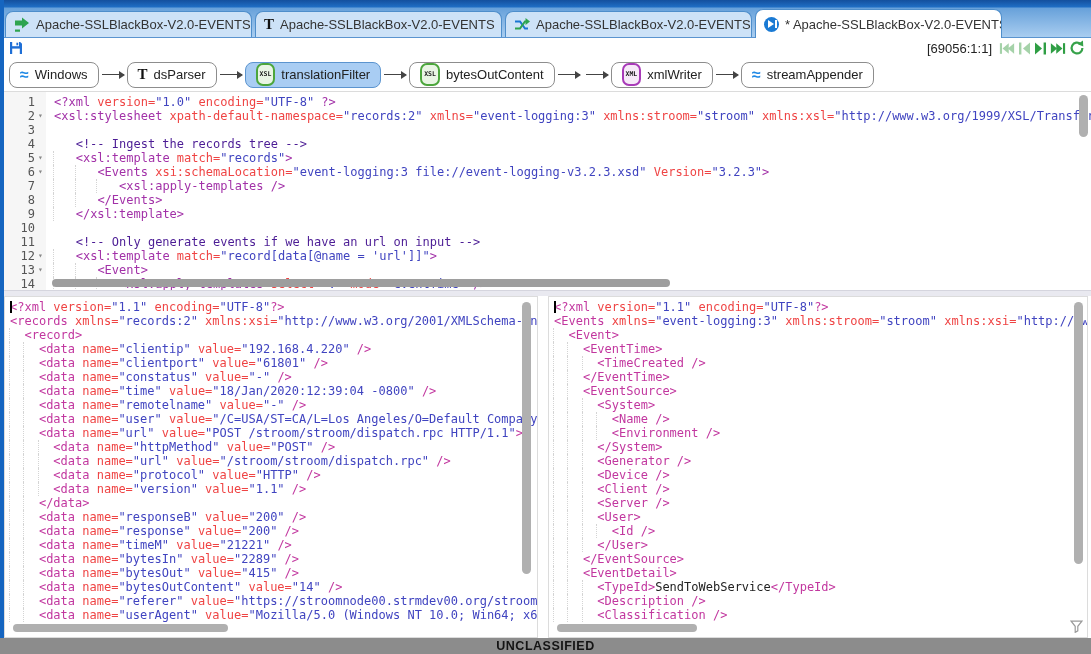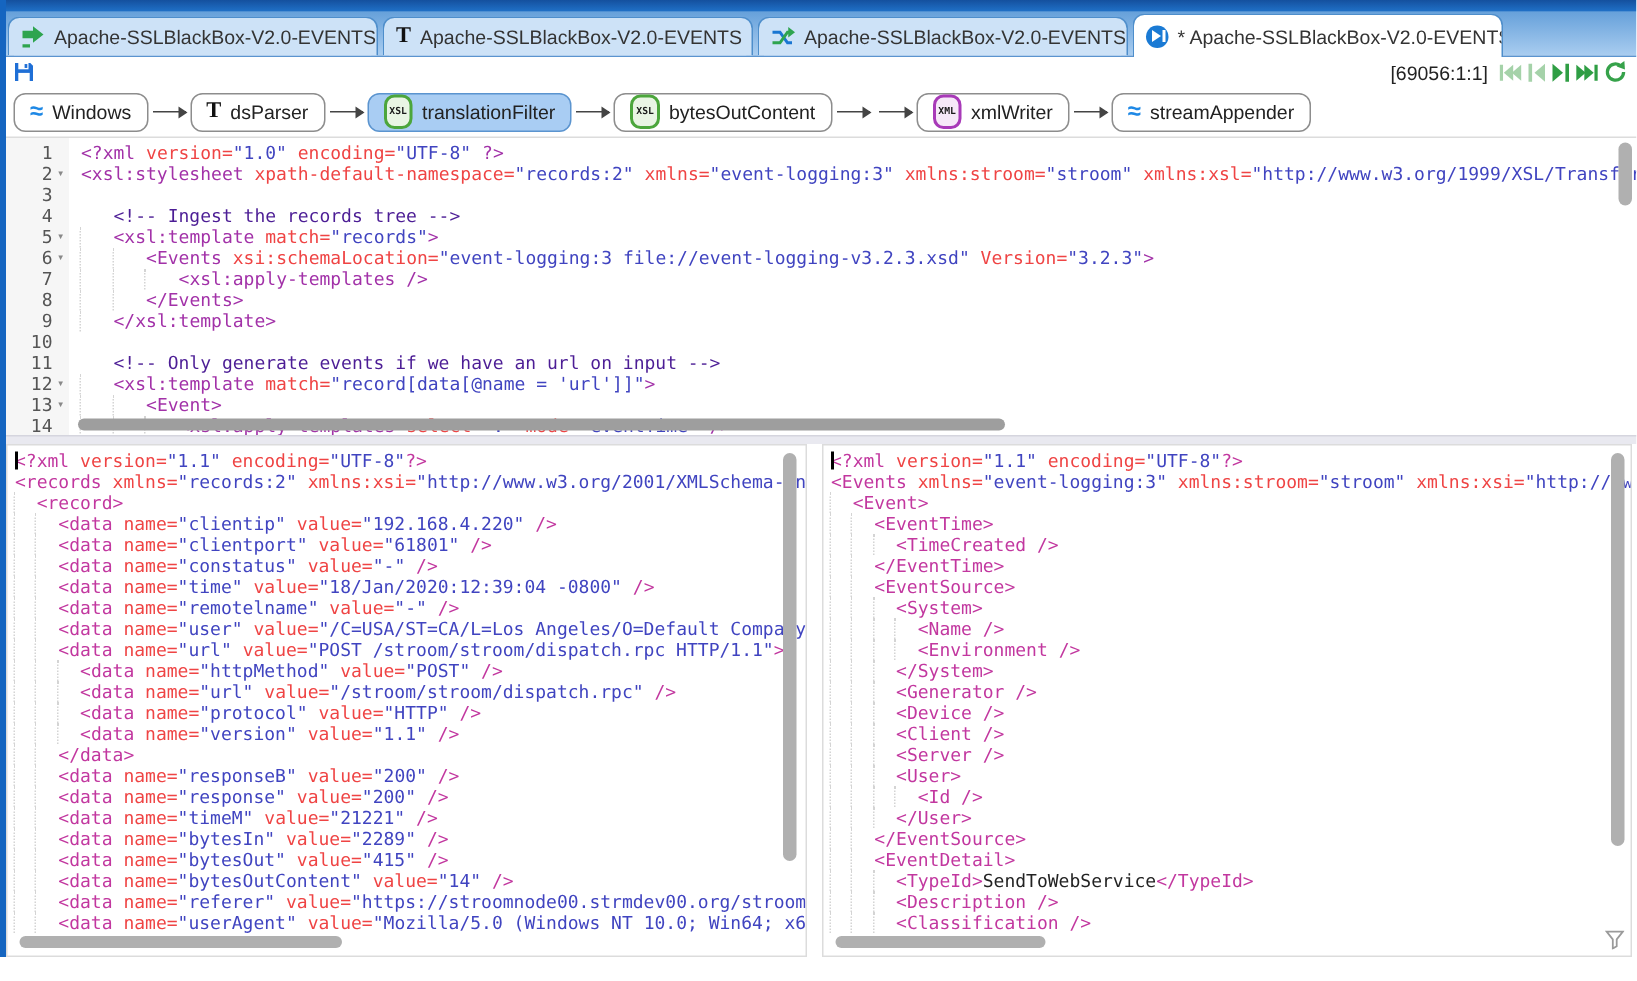--- a/index.html
+++ b/index.html
@@ -272,13 +272,16 @@
       <div class="cursor"></div>
       <div class="code"><div class="cl"><span class="tt">&lt;?xml</span> <span class="ta">version=</span><span class="tv">"1.1"</span> <span class="ta">encoding=</span><span class="tv">"UTF-8"</span><span class="tt">?&gt;</span></div><div class="cl"><span class="tt">&lt;Events</span> <span class="ta">xmlns=</span><span class="tv">"event-logging:3"</span> <span class="ta">xmlns:stroom=</span><span class="tv">"stroom"</span> <span class="ta">xmlns:xsi=</span><span class="tv">"http://www.w3.org/2001/XMLSchema-instance"</span> </div><div class="cl"><span class="ig">  </span><span class="tt">&lt;Event</span><span class="tt">&gt;</span></div><div class="cl"><span class="ig">  </span><span class="ig">  </span><span class="tt">&lt;EventTime</span><span class="tt">&gt;</span></div><div class="cl"><span class="ig">  </span><span class="ig">  </span><span class="ig">  </span><span class="tt">&lt;TimeCreated</span> <span class="tt">/&gt;</span></div><div class="cl"><span class="ig">  </span><span class="ig">  </span><span class="tt">&lt;/EventTime</span><span class="tt">&gt;</span></div><div class="cl"><span class="ig">  </span><span class="ig">  </span><span class="tt">&lt;EventSource</span><span class="tt">&gt;</span></div><div class="cl"><span class="ig">  </span><span class="ig">  </span><span class="ig">  </span><span class="tt">&lt;System</span><span class="tt">&gt;</span></div><div class="cl"><span class="ig">  </span><span class="ig">  </span><span class="ig">  </span><span class="ig">  </span><span class="tt">&lt;Name</span> <span class="tt">/&gt;</span></div><div class="cl"><span class="ig">  </span><span class="ig">  </span><span class="ig">  </span><span class="ig">  </span><span class="tt">&lt;Environment</span> <span class="tt">/&gt;</span></div><div class="cl"><span class="ig">  </span><span class="ig">  </span><span class="ig">  </span><span class="tt">&lt;/System</span><span class="tt">&gt;</span></div><div class="cl"><span class="ig">  </span><span class="ig">  </span><span class="ig">  </span><span class="tt">&lt;Generator</span> <span class="tt">/&gt;</span></div><div class="cl"><span class="ig">  </span><span class="ig">  </span><span class="ig">  </span><span class="tt">&lt;Device</span> <span class="tt">/&gt;</span></div><div class="cl"><span class="ig">  </span><span class="ig">  </span><span class="ig">  </span><span class="tt">&lt;Client</span> <span class="tt">/&gt;</span></div><div class="cl"><span class="ig">  </span><span class="ig">  </span><span class="ig">  </span><span class="tt">&lt;Server</span> <span class="tt">/&gt;</span></div><div class="cl"><span class="ig">  </span><span class="ig">  </span><span class="ig">  </span><span class="tt">&lt;User</span><span class="tt">&gt;</span></div><div class="cl"><span class="ig">  </span><span class="ig">  </span><span class="ig">  </span><span class="ig">  </span><span class="tt">&lt;Id</span> <span class="tt">/&gt;</span></div><div class="cl"><span class="ig">  </span><span class="ig">  </span><span class="ig">  </span><span class="tt">&lt;/User</span><span class="tt">&gt;</span></div><div class="cl"><span class="ig">  </span><span class="ig">  </span><span class="tt">&lt;/EventSource</span><span class="tt">&gt;</span></div><div class="cl"><span class="ig">  </span><span class="ig">  </span><span class="tt">&lt;EventDetail</span><span class="tt">&gt;</span></div><div class="cl"><span class="ig">  </span><span class="ig">  </span><span class="ig">  </span><span class="tt">&lt;TypeId</span><span class="tt">&gt;</span>SendToWebService<span class="tt">&lt;/TypeId</span><span class="tt">&gt;</span></div><div class="cl"><span class="ig">  </span><span class="ig">  </span><span class="ig">  </span><span class="tt">&lt;Description</span> <span class="tt">/&gt;</span></div><div class="cl"><span class="ig">  </span><span class="ig">  </span><span class="ig">  </span><span class="tt">&lt;Classification</span> <span class="tt">/&gt;</span></div></div>
       <div class="sb sbv"></div>
       <div class="sb sbh"></div>
       <svg class="funnel" width="13" height="13" viewBox="0 0 12 12">
           <path d="M1 1h10L7.2 5.8V10l-2.4 1.4V5.8z" fill="none" stroke="#9a9a9a" stroke-width="1.1"></path>
         </svg>
     </div>
   </div>
 
+  <div class="footer">
+    <span>UNCLASSIFIED</span>
+  </div>
 </div>
 
 </body></html>

